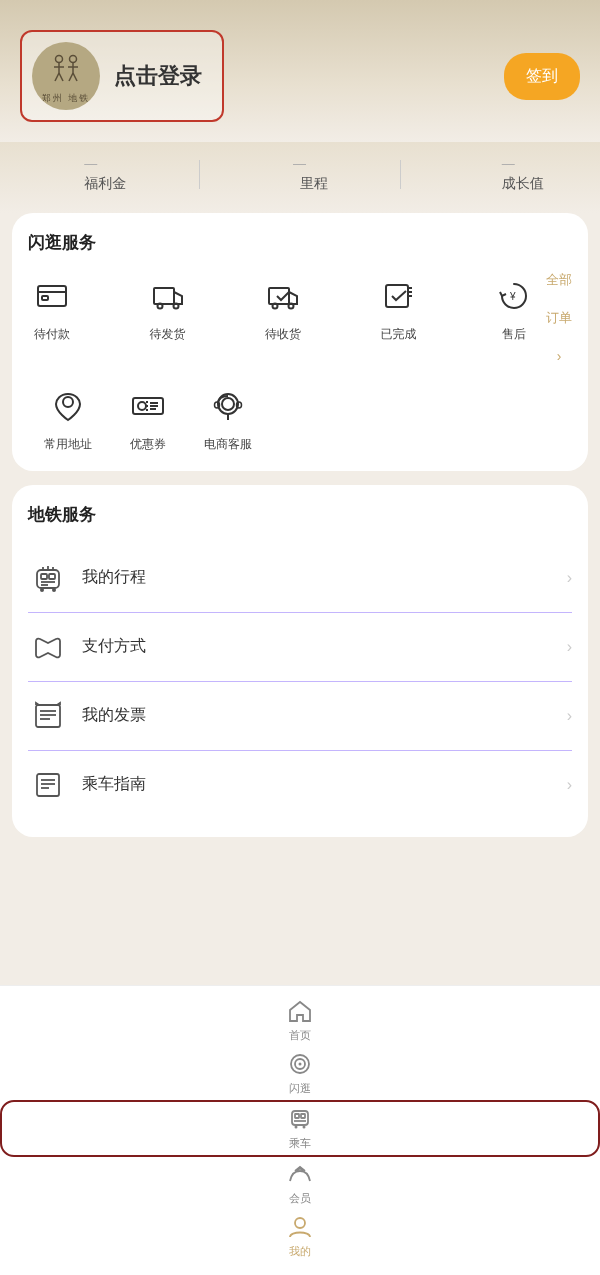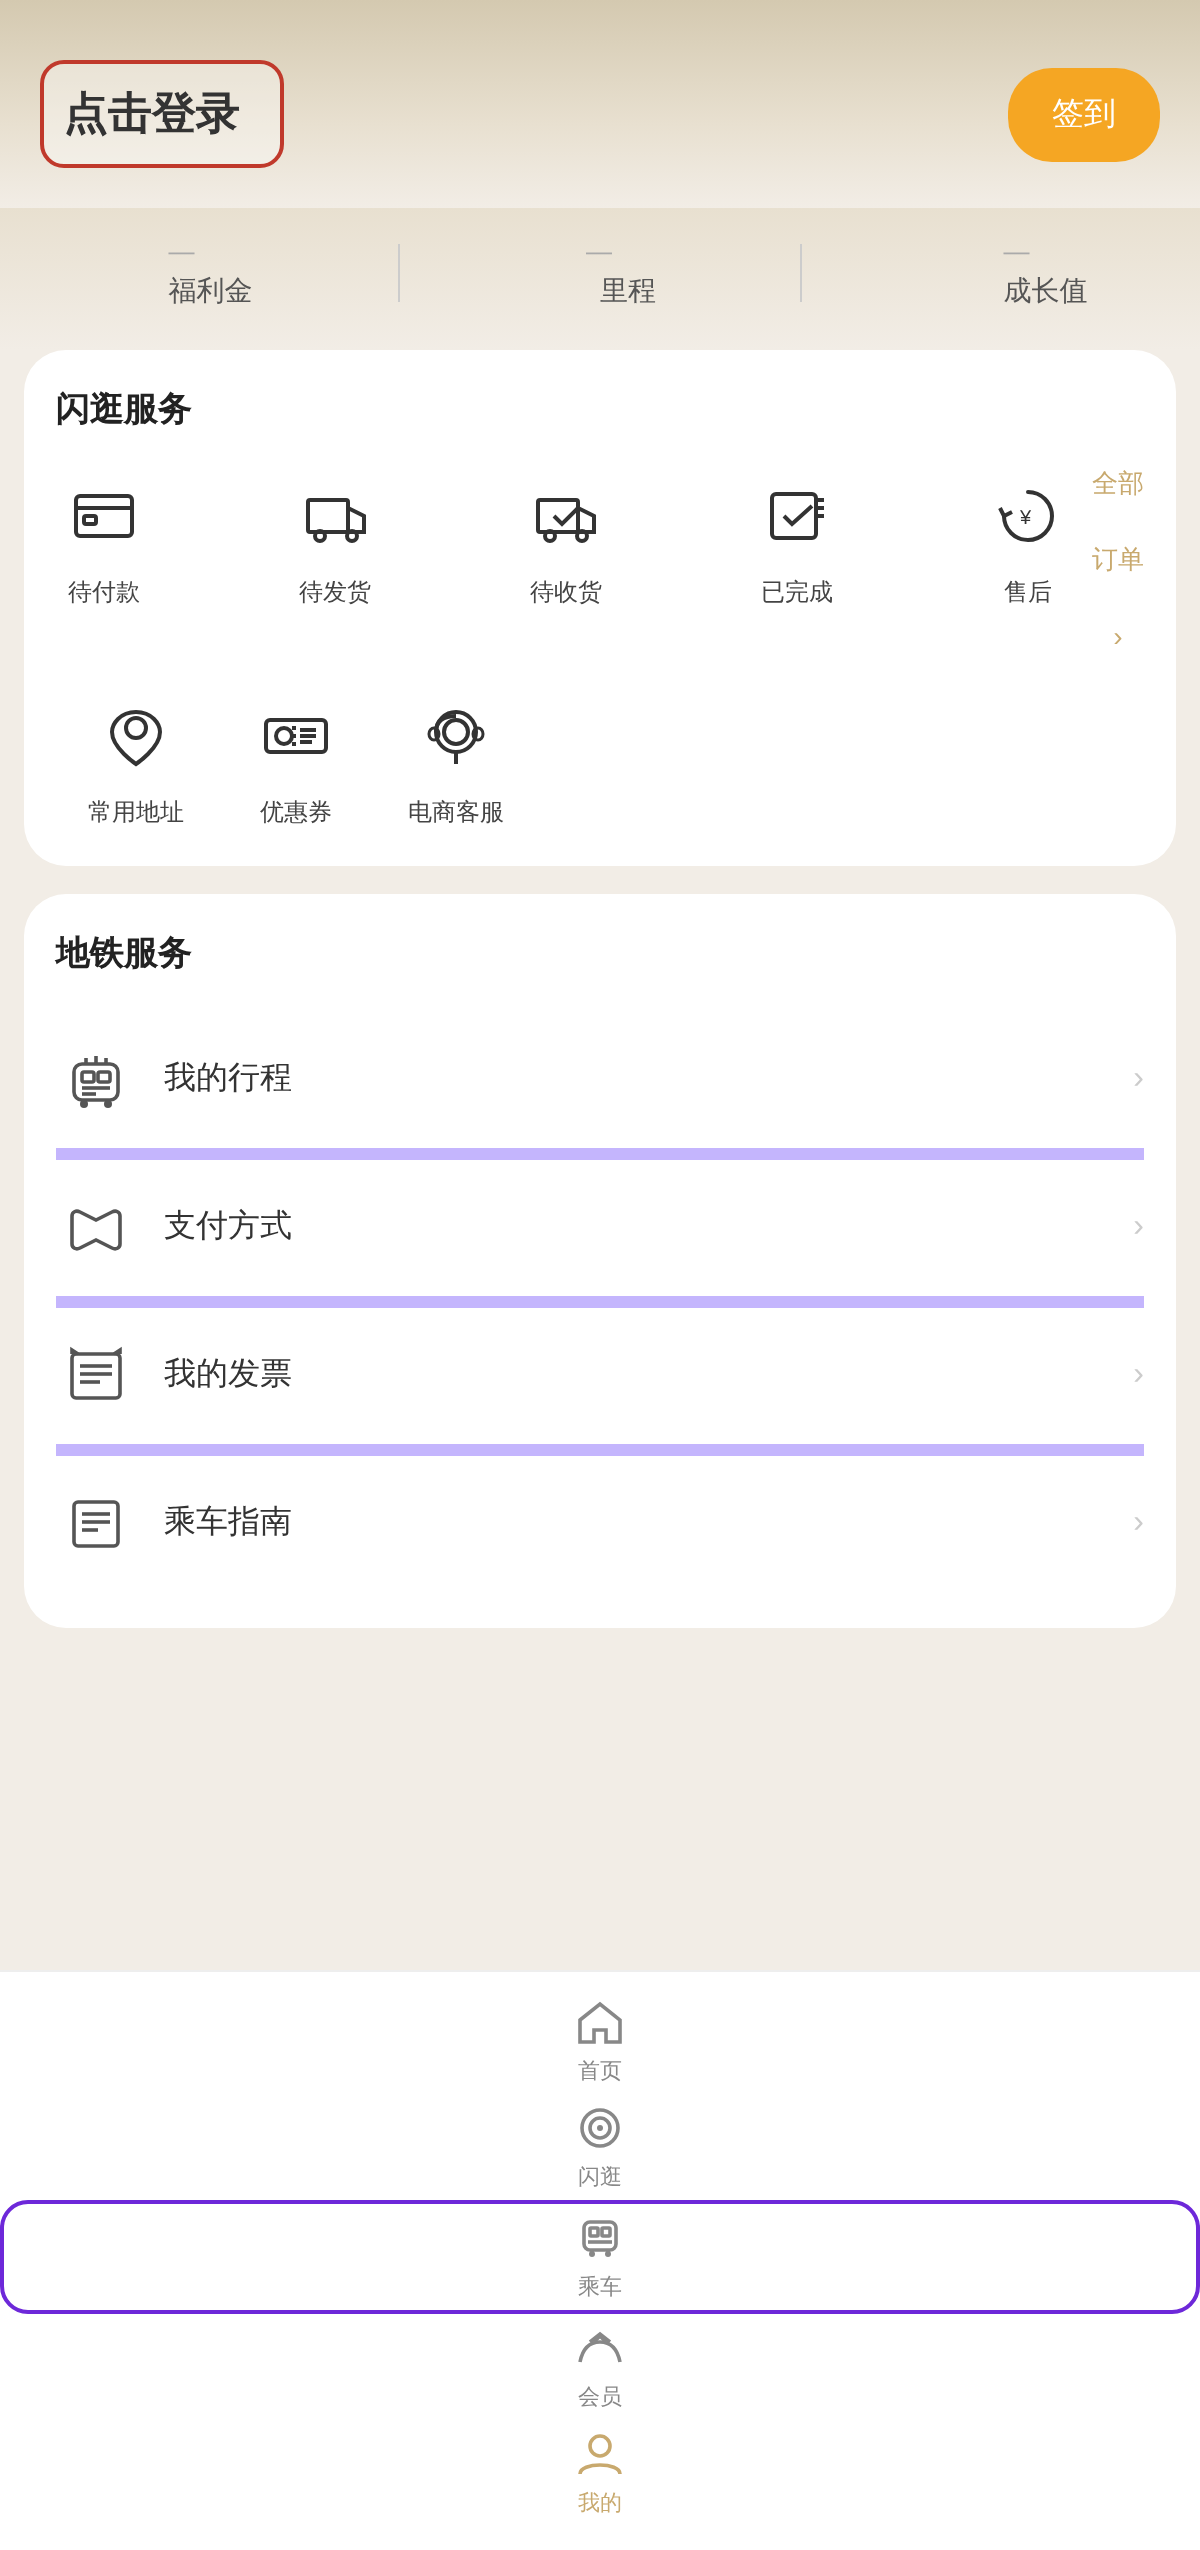--- a/index.html
+++ b/index.html
@@ -189,21 +189,21 @@
       width: 80px;
       cursor: pointer;
       text-align: center;
     }
 
     
     .metro-list-item {
       display: flex;
       align-items: center;
       padding: 14px 0;
-      border-bottom: 6px solid #c4b5fd;
+      border-bottom: 1px solid #c4b5fd;
       cursor: pointer;
     }
     .metro-list-item:last-child {
       border-bottom: none;
     }
     .metro-icon-wrap {
       width: 40px;
       height: 40px;
       display: flex;
       align-items: center;
@@ -259,20 +259,38 @@
     }
 
     
     .bottom-spacer { height: 80px; }
   </style>
 </head>
 <body>
 
 <div class="header-area">
   <div class="profile-card">
+    <div class="avatar-circle">
+
+      <svg viewBox="0 0 42 36" fill="none" xmlns="http://www.w3.org/2000/svg">
+
+        <circle cx="14" cy="8" r="3.5" stroke="#5a4e38" stroke-width="1.5"></circle>
+        <line x1="14" y1="12" x2="14" y2="22" stroke="#5a4e38" stroke-width="1.5"></line>
+        <line x1="9" y1="16" x2="19" y2="16" stroke="#5a4e38" stroke-width="1.5"></line>
+        <line x1="14" y1="22" x2="10" y2="30" stroke="#5a4e38" stroke-width="1.5"></line>
+        <line x1="14" y1="22" x2="18" y2="30" stroke="#5a4e38" stroke-width="1.5"></line>
+
+        <circle cx="28" cy="8" r="3.5" stroke="#5a4e38" stroke-width="1.5"></circle>
+        <line x1="28" y1="12" x2="28" y2="22" stroke="#5a4e38" stroke-width="1.5"></line>
+        <line x1="23" y1="16" x2="33" y2="16" stroke="#5a4e38" stroke-width="1.5"></line>
+        <line x1="28" y1="22" x2="24" y2="30" stroke="#5a4e38" stroke-width="1.5"></line>
+        <line x1="28" y1="22" x2="32" y2="30" stroke="#5a4e38" stroke-width="1.5"></line>
+      </svg>
+      <span class="avatar-label">郑州 地铁</span>
+    </div>
     <span class="login-text">点击登录</span>
   </div>
   <button class="signin-btn">签到</button>
 </div>
 
 <div class="stats-row">
   <div class="stat-item">
     <span class="stat-value">—</span>
     <span class="stat-label">福利金</span>
   </div>
@@ -481,21 +499,21 @@
 
   <div class="nav-item">
     <svg viewBox="0 0 26 26" fill="none" stroke="#888" stroke-width="1.8">
       <circle cx="13" cy="13" r="9"></circle>
       <circle cx="13" cy="13" r="5"></circle>
       <circle cx="13" cy="13" r="1.5" fill="#888" stroke="none"></circle>
     </svg>
     <span class="nav-label">闪逛</span>
   </div>
 
-  <div class="nav-item" style="border: 2px solid #6d28d9; border-radius: 14px; padding: 4px 14px;">
+  <div class="nav-item" style="border: 2px solid #7f1d1d; border-radius: 14px; padding: 4px 14px;">
     <svg viewBox="0 0 26 26" fill="none" stroke="#888" stroke-width="1.8">
       <rect x="5" y="5" width="16" height="14" rx="3"></rect>
       <rect x="8" y="8" width="4" height="4" rx="0.5"></rect>
       <rect x="14" y="8" width="4" height="4" rx="0.5"></rect>
       <line x1="7" y1="15" x2="19" y2="15"></line>
       <circle cx="9" cy="21" r="1.5" fill="#888" stroke="none"></circle>
       <circle cx="17" cy="21" r="1.5" fill="#888" stroke="none"></circle>
       <line x1="9" y1="19" x2="9" y2="21"></line>
       <line x1="17" y1="19" x2="17" y2="21"></line>
     </svg>

